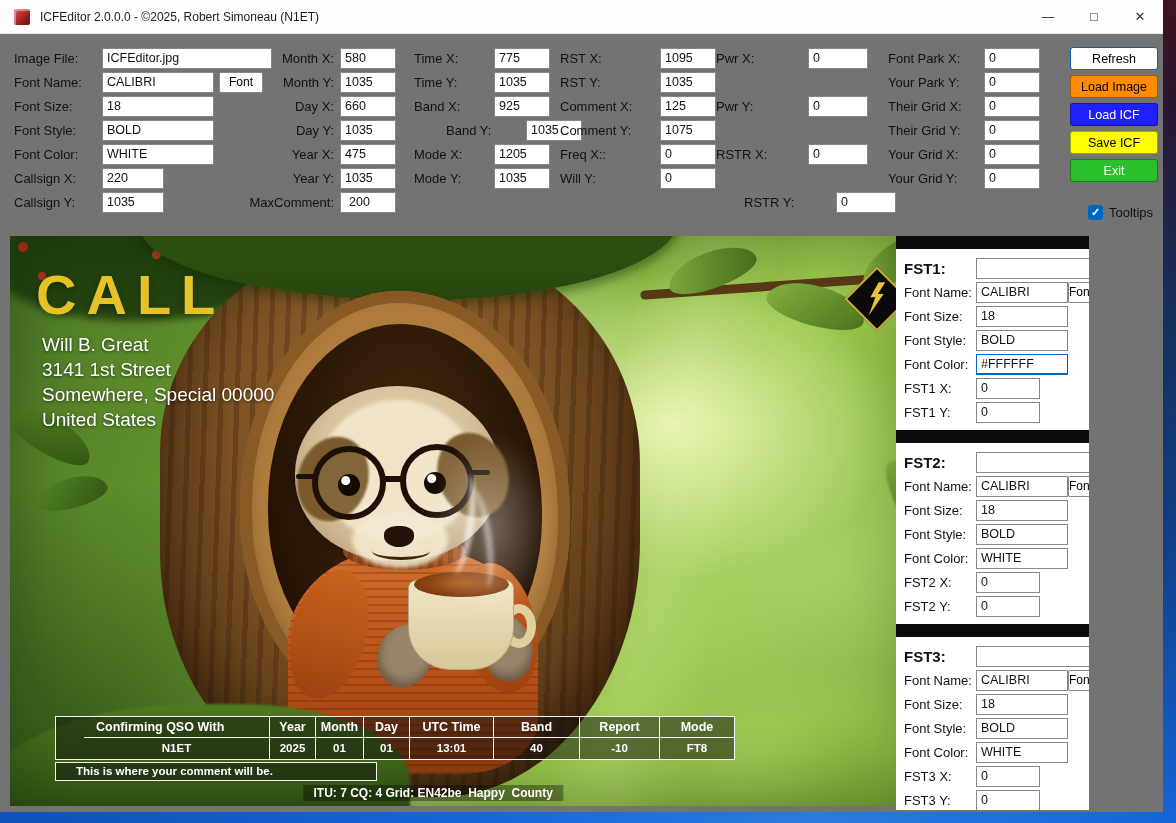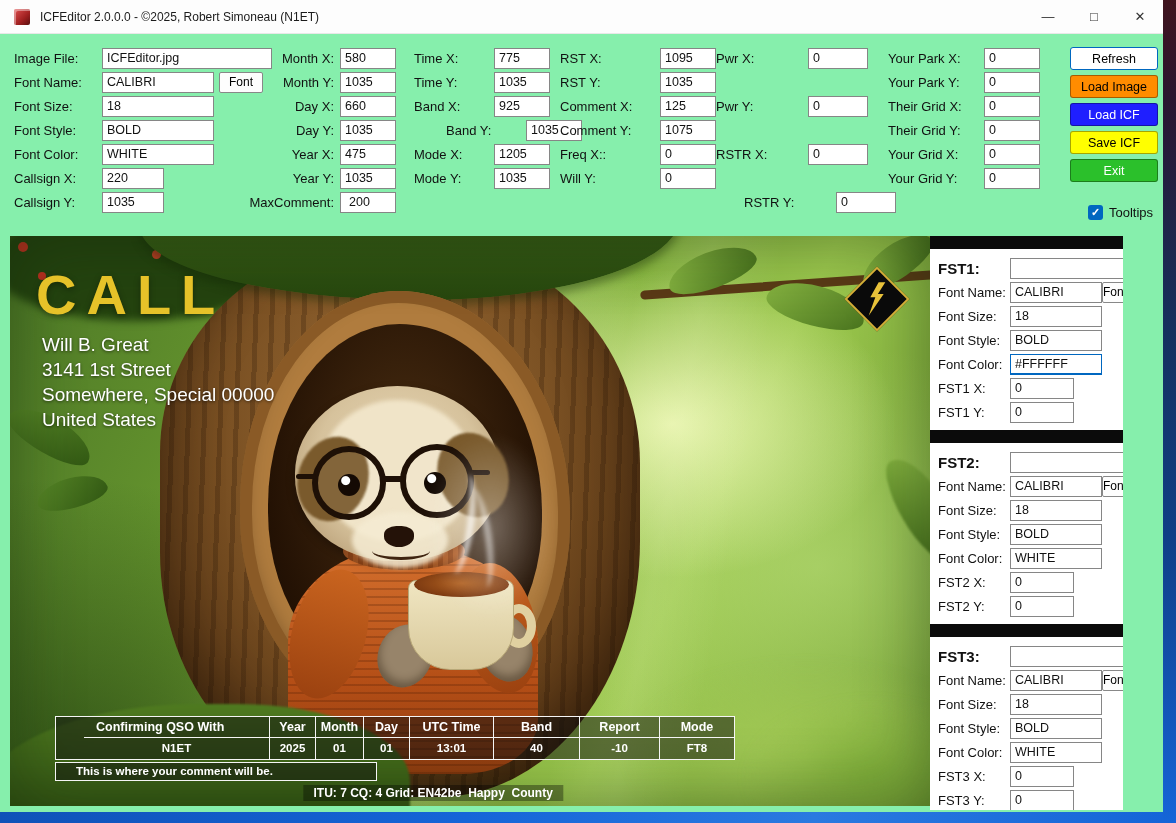--- a/index.html
+++ b/index.html
@@ -6,21 +6,21 @@
   html,body{width:1176px;height:823px;overflow:hidden;}
   body{position:relative;font-family:"Liberation Sans",sans-serif;background:#0d2b52;}
 
   
   #desktop-right{position:absolute;left:1163px;top:0;width:13px;height:823px;
     background:linear-gradient(180deg,#40141e 0%,#2a1630 12%,#15315e 40%,#0f3f86 65%,#1565d8 100%);}
   #desktop-bottom{position:absolute;left:0;top:812px;width:1163px;height:11px;
     background:linear-gradient(90deg,#0f52b8,#1565d8 40%,#2a7ae0 70%,#1565d8);}
 
   
-  #window{position:absolute;left:0;top:0;width:1163px;height:812px;background:#86efac;}
+  #window{position:absolute;left:0;top:0;width:1163px;height:812px;background:#737373;}
   #titlebar{position:absolute;left:0;top:0;width:100%;height:34px;background:#fdfdfd;
     display:flex;align-items:center;border-bottom:1px solid #e8e8e8;}
   #app-icon{width:16px;height:16px;margin-left:14px;border-radius:2px;
     background:linear-gradient(135deg,#e05050,#a02020 60%,#5a1010);
     box-shadow:inset 2px 2px 0 rgba(255,255,255,.4);}
   #title-text{margin-left:10px;font-size:12px;color:#1b1b1b;}
   .win-controls{margin-left:auto;display:flex;height:100%;}
   .win-btn{width:46px;height:100%;display:flex;align-items:center;justify-content:center;
     font-size:13px;color:#333;cursor:default;}
 
@@ -40,21 +40,21 @@
   .btn-orange{background:var(--btn-orange,#ff8c00);color:#000;}
   .btn-blue{background:var(--btn-blue,#1f1fff);color:#fff;}
   .btn-yellow{background:var(--btn-yellow,#ffff00);color:#000;}
   .btn-green{background:var(--btn-green,#2bc02b);color:#fff;}
   #tooltips-row{position:absolute;left:1088px;top:171px;display:flex;align-items:center;gap:6px;}
   .checkbox{width:15px;height:15px;background:var(--accent,#0067c0);border-radius:3px;color:#fff;
     font-size:11px;display:flex;align-items:center;justify-content:center;font-weight:bold;}
   #tooltips-row span{font-size:13px;color:#111;}
 
   
-  #fst-panel{position:absolute;left:930px;top:236px;width:193px;height:574px;background:#fff;overflow:hidden;}
+  #fst-panel{position:absolute;left:896px;top:236px;width:193px;height:574px;background:#fff;overflow:hidden;}
   .divider{height:13px;background:#0b0b0b;}
   .fst-section{padding:9px 6px 4px 8px;}
   .fst-row{display:flex;align-items:center;height:20px;margin-bottom:4px;}
   .fst-row label{font-size:13px;color:#111;width:68px;flex:none;margin-right:4px;}
   .fst-row label.fst-title{font-size:15px;font-weight:bold;}
   .fst-main{width:138px;}
   .fst-mid{width:92px;}
   .fst-xy{width:64px;}
   .fst-font-btn{margin-left:auto;width:44px;height:21px;border:1px solid #888;background:#fdfdfd;
     font-size:12px;border-radius:2px;font-family:"Liberation Sans",sans-serif;}
@@ -334,21 +334,21 @@
           <label style="width: 86px; text-align: left;">Their Park X:</label>
           <input value="0" style="width: 60px;">
         </div>
         <div class="frow">
           <label style="width: 86px; text-align: left;">Their Park Y:</label>
           <input value="0" style="width: 60px;">
         </div>
       </div>
       <div class="fcol" style="left: 888px;">
         <div class="frow">
-          <label style="width: 90px; text-align: left;">Your Park X:</label>
+          <label style="width: 90px; text-align: left;">Font Park X:</label>
           <input value="0" style="width: 56px;">
         </div>
         <div class="frow">
           <label style="width: 90px; text-align: left;">Your Park Y:</label>
           <input value="0" style="width: 56px;">
         </div>
         <div class="frow">
           <label style="width: 90px; text-align: left;">Their Grid X:</label>
           <input value="0" style="width: 56px;">
         </div>

